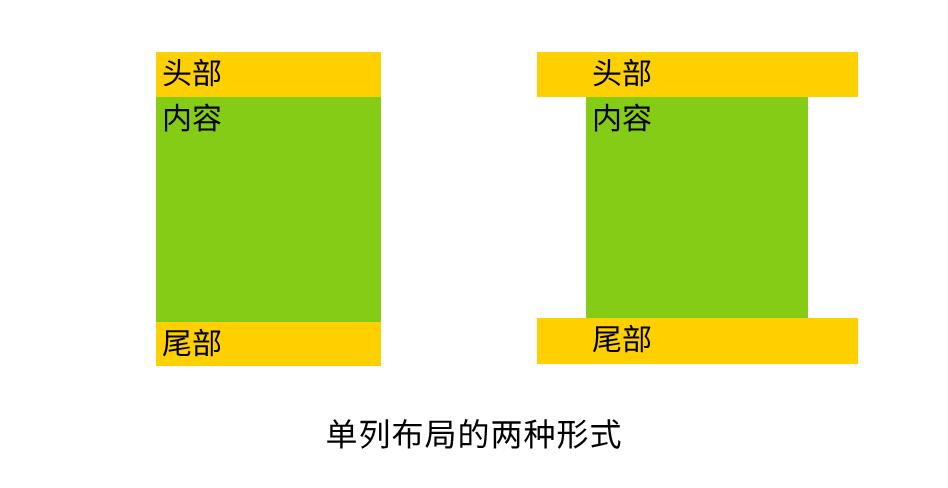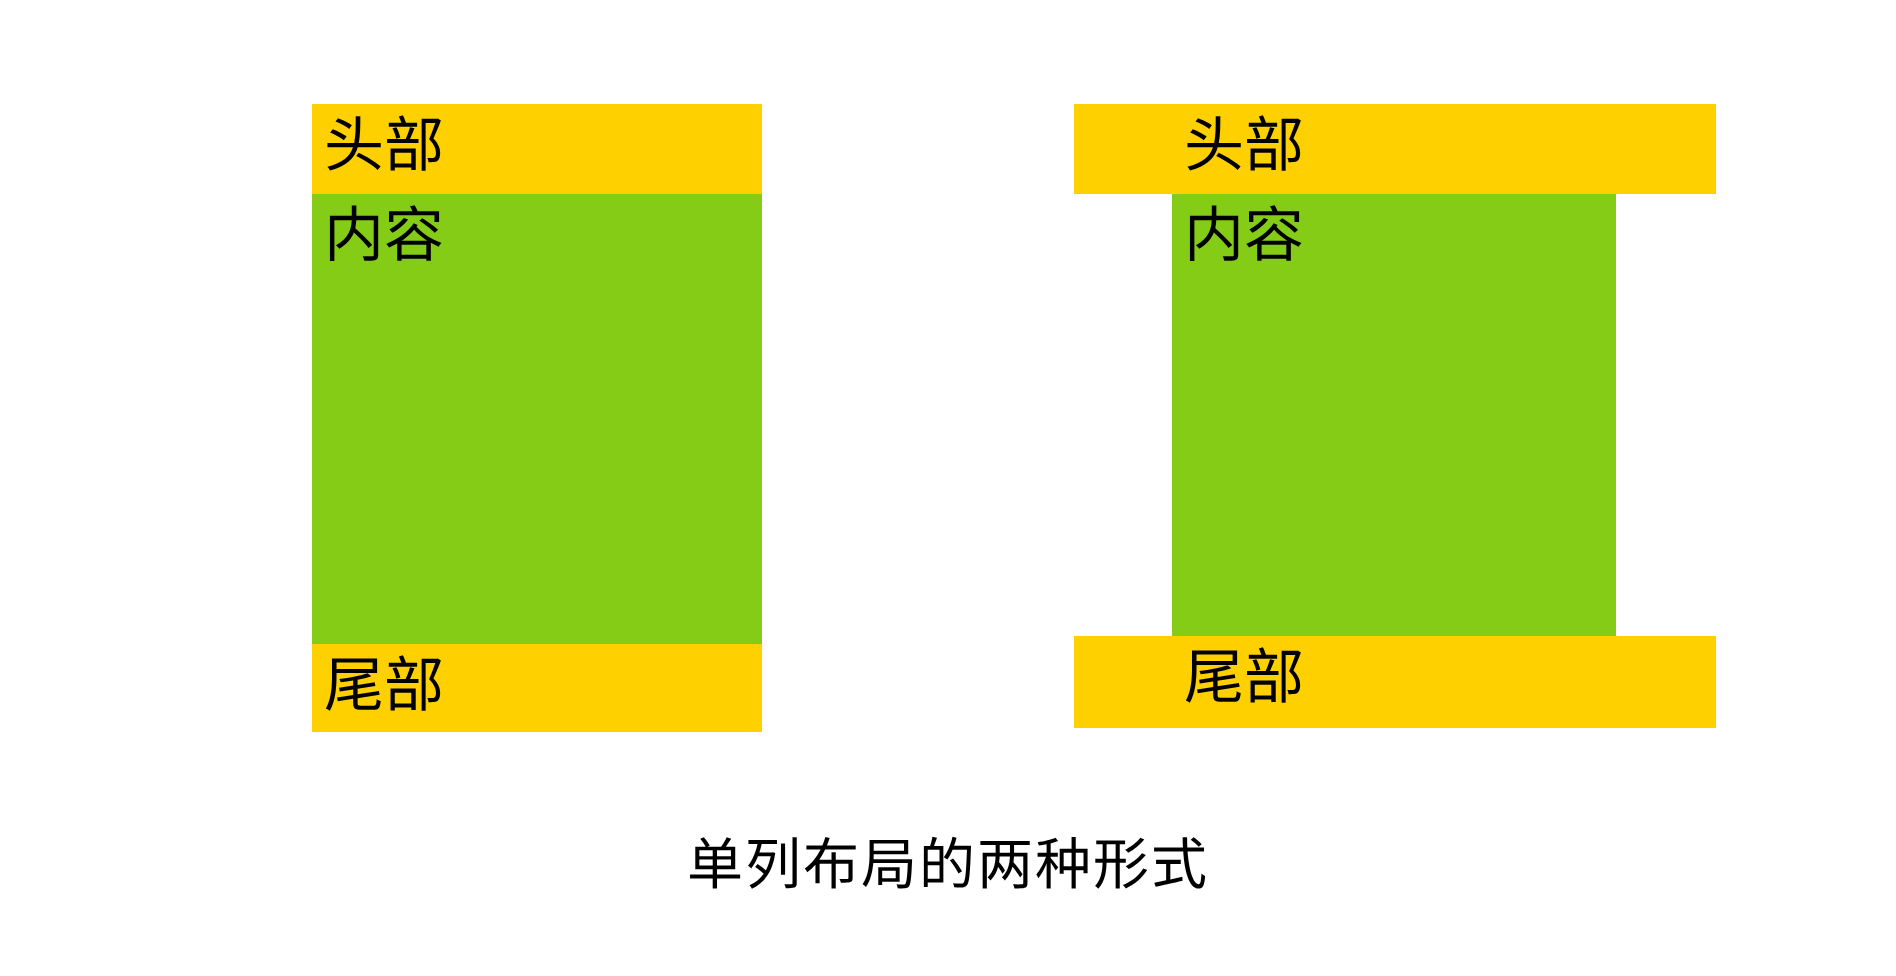--- a/index.html
+++ b/index.html
@@ -61,21 +61,21 @@
   #b-header .block-label { left: 55px; }
   #b-footer .block-label { left: 55px; }
 
   
   #caption {
     position: absolute;
     left: 0;
     top: 415px;
     width: 948px;
     text-align: center;
-    font-size: 28px;
+    font-size: 32px;
     line-height: 1.25;
     color: #000000;
     letter-spacing: 1px;
   }
 </style>
 </head>
 <body>
 
 <div id="canvas">
 

